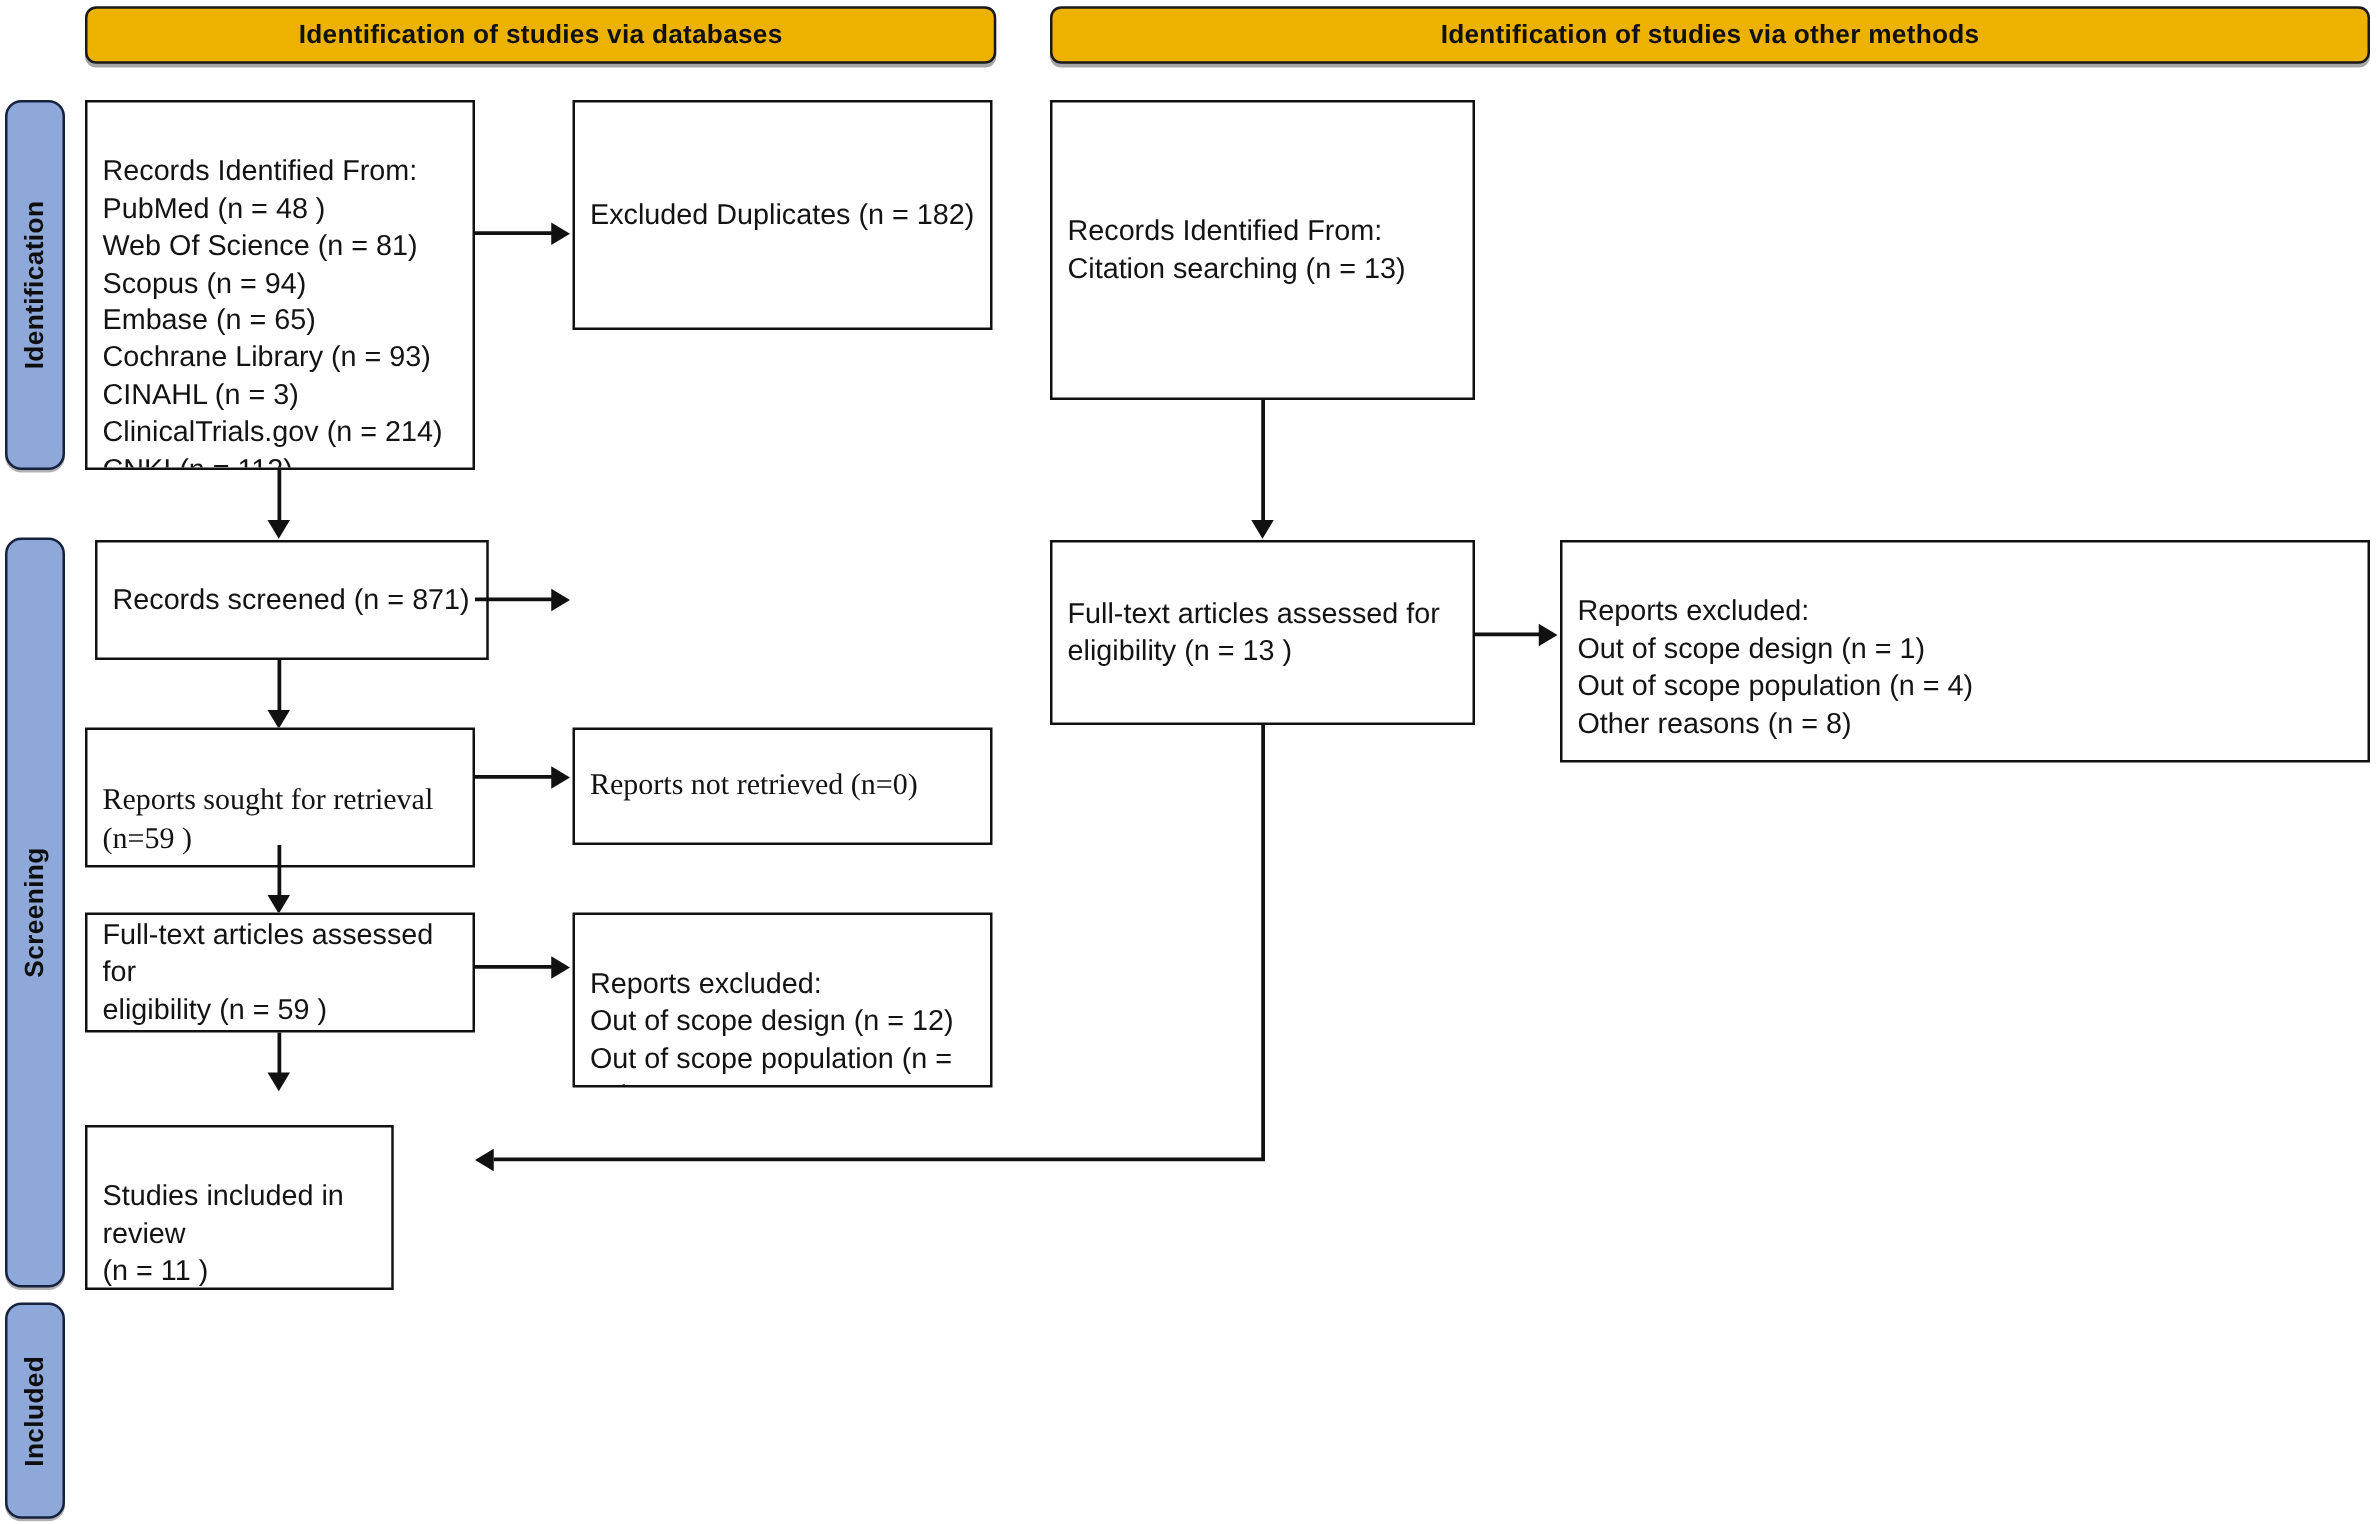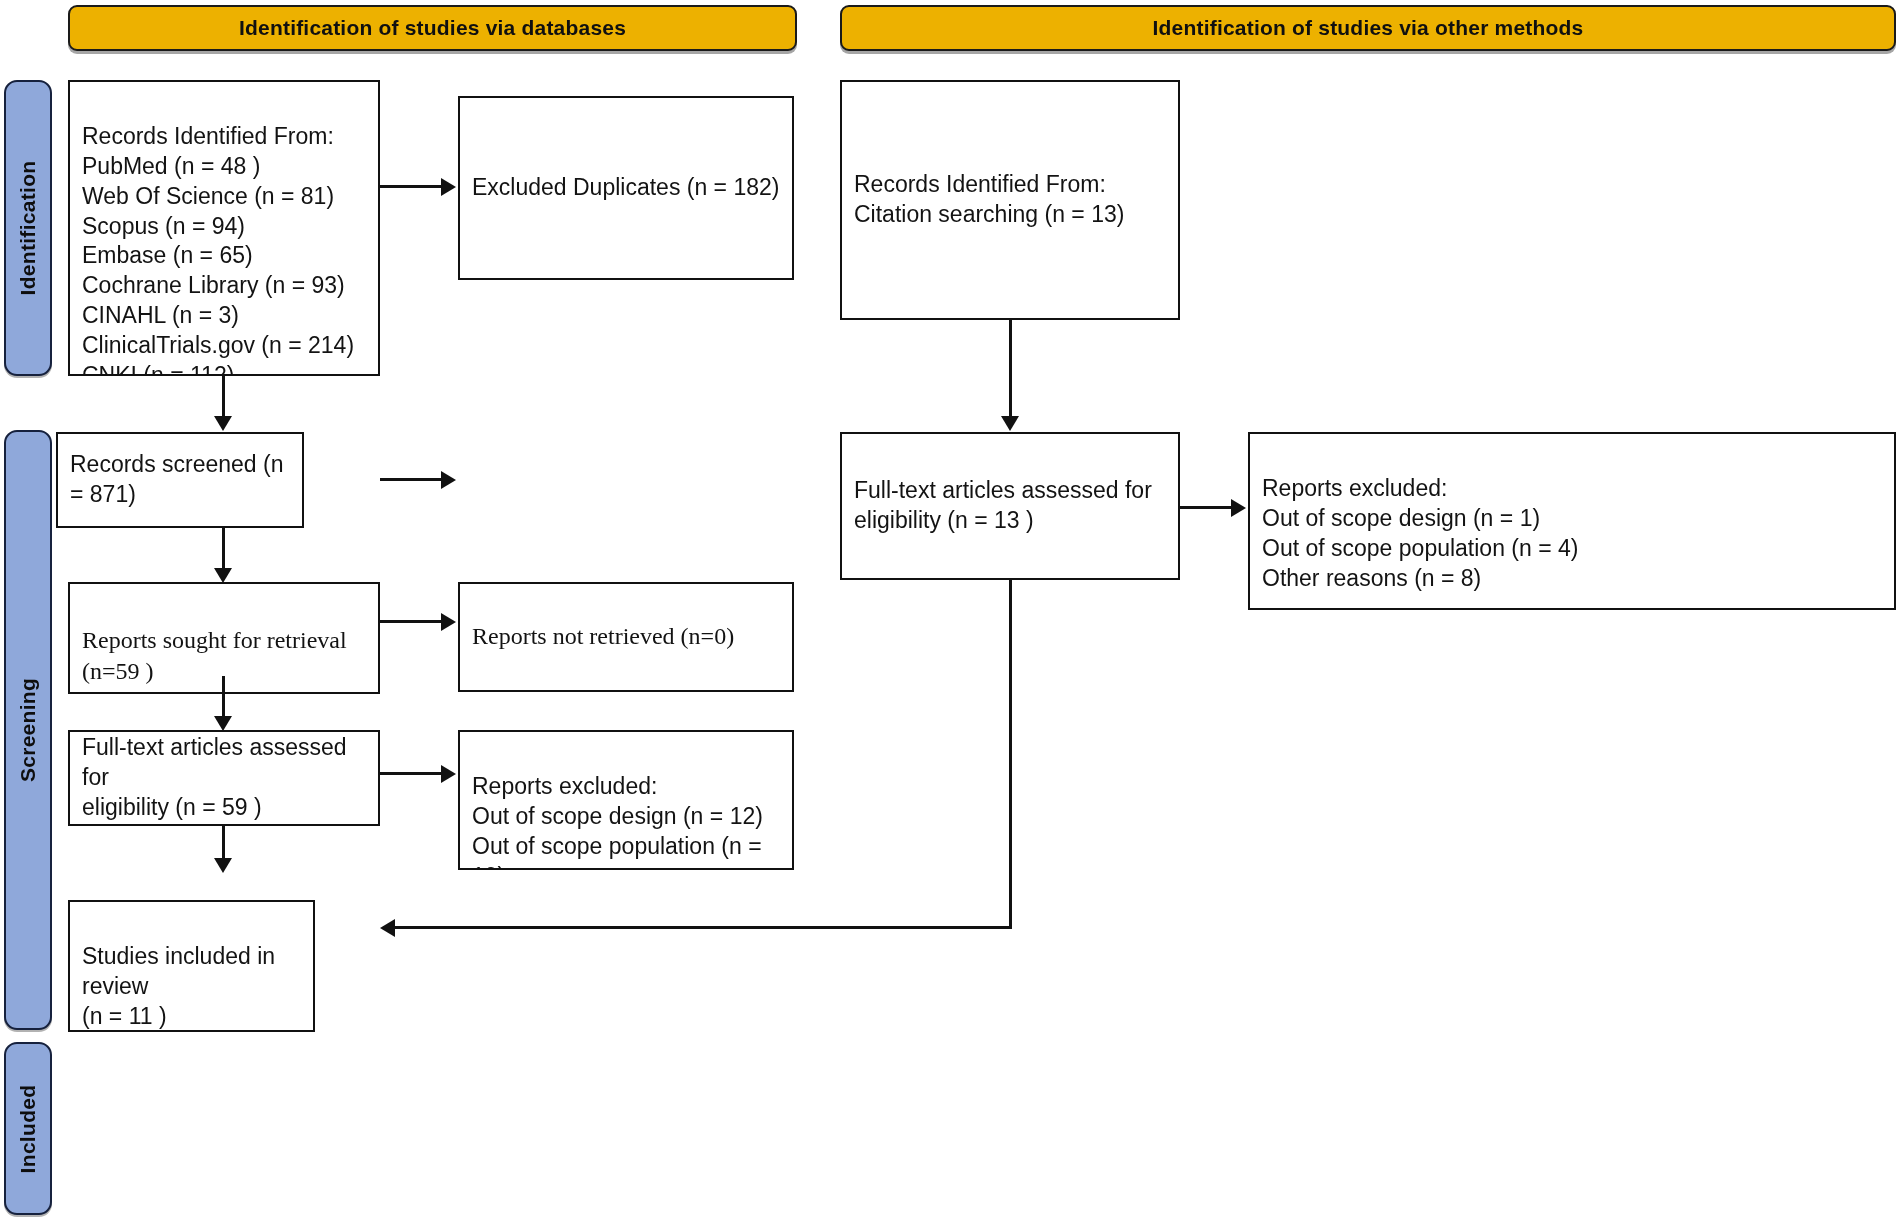--- a/index.html
+++ b/index.html
@@ -111,47 +111,47 @@
 Scopus (n = 94)
 Embase (n = 65)
 Cochrane Library (n = 93)
 CINAHL (n = 3)
 ClinicalTrials.gov (n = 214)
 CNKI (n = 112)
 VIP (n = 310)
 WangFang (n = 33)</div>
   </div>
 
-  <div class="box mid" style="left:458px;top:80px;width:336px;height:184px;margin-top:16px;">
+  <div class="box mid" style="left:458px;top:80px;width:336px;height:184px;">
     <div class="txt">Excluded Duplicates (n = 182)</div>
   </div>
 
   <div class="ln h" style="left:380px;top:185px;width:63px;"></div>
   <div class="arrow right" style="left:441px;top:177.5px;"></div>
 
   <div class="ln v" style="left:222px;top:376px;height:42px;"></div>
   <div class="arrow down" style="left:214px;top:416px;"></div>
 
-  <div class="box mid" style="left:56px;top:432px;width:248px;height:96px;">
+  <div class="box mid" style="left:76px;top:432px;width:315px;height:96px;">
     <div class="txt">Records screened (n = 871)</div>
   </div>
 
 
   <div class="ln h" style="left:380px;top:478px;width:63px;"></div>
   <div class="arrow right" style="left:441px;top:470.5px;"></div>
 
   <div class="ln v" style="left:222px;top:528px;height:42px;"></div>
   <div class="arrow down" style="left:214px;top:568px;"></div>
 
   <div class="box top serif" style="left:68px;top:582px;width:312px;height:112px;">
     <div class="txt">Reports sought for retrieval
 (n=59 )</div>
   </div>
 
-  <div class="box mid serif" style="left:458px;top:582px;width:336px;height:110px;">
+  <div class="box mid serif" style="left:458px;top:582px;width:336px;height:94px;">
     <div class="txt">Reports not retrieved (n=0)</div>
   </div>
 
   <div class="ln h" style="left:380px;top:620px;width:63px;"></div>
   <div class="arrow right" style="left:441px;top:612.5px;"></div>
 
   <div class="ln v" style="left:222px;top:676px;height:42px;"></div>
   <div class="arrow down" style="left:214px;top:716px;"></div>
 
   <div class="box mid" style="left:68px;top:730px;width:312px;height:96px;">

